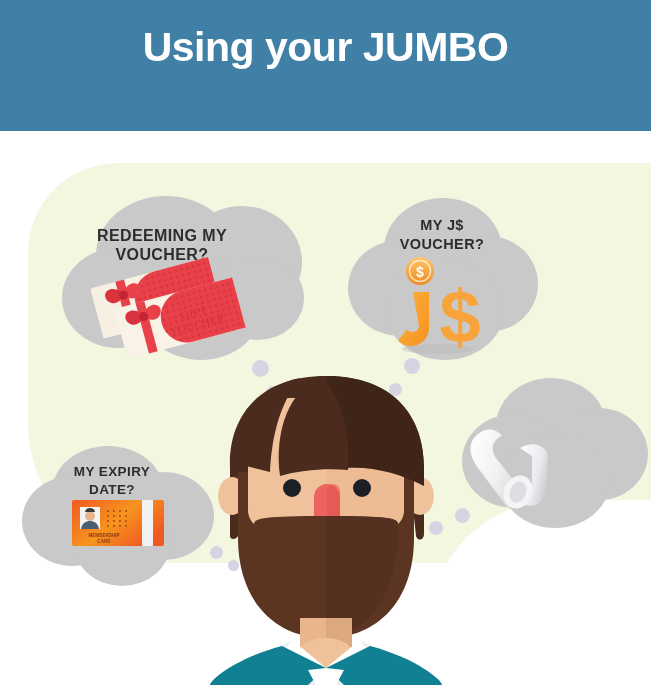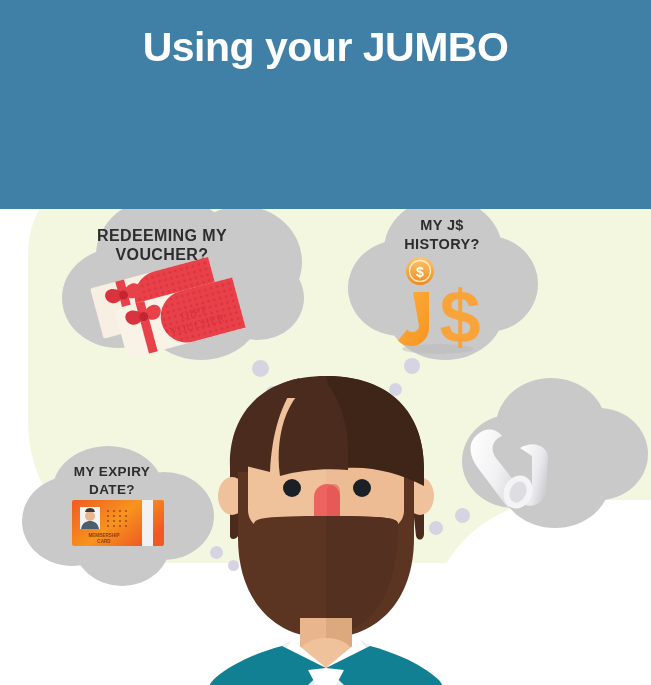--- a/index.html
+++ b/index.html
@@ -16,21 +16,21 @@
     height: 685px;
     overflow: hidden;
     background: #ffffff;
   }
 
   
   #header-banner {
     position: absolute;
     left: 0; top: 0;
     width: 651px;
-    height: 209px;
+    height: 131px;
     background: #4180a6;
     z-index: 30;
   }
   #header-title {
     position: absolute;
     left: 0; top: 22px;
     width: 651px;
     text-align: center;
     color: #ffffff;
     font-family: "Liberation Sans", sans-serif;
@@ -190,21 +190,21 @@
     </g>
   </svg>
 
   <div class="bubble" id="bubble-balance">
     <div class="lobe l1"></div>
     <div class="lobe l2"></div>
     <div class="lobe l3"></div>
     <div class="lobe l4"></div>
   </div>
   <div class="bubble-text" id="text-balance">MY J$
-HISTORY?</div>
+VOUCHER?</div>
 
   <svg id="jd-logo" viewBox="0 0 96 106">
     <defs>
       <linearGradient id="orangeGrad" x1="0" y1="0" x2="1" y2="1">
         <stop offset="0%" stop-color="#fbb040"></stop>
         <stop offset="100%" stop-color="#f7931e"></stop>
       </linearGradient>
       <linearGradient id="coinGrad" x1="0" y1="0" x2="0" y2="1">
         <stop offset="0%" stop-color="#fcc66d"></stop>
         <stop offset="100%" stop-color="#f08a1c"></stop>

